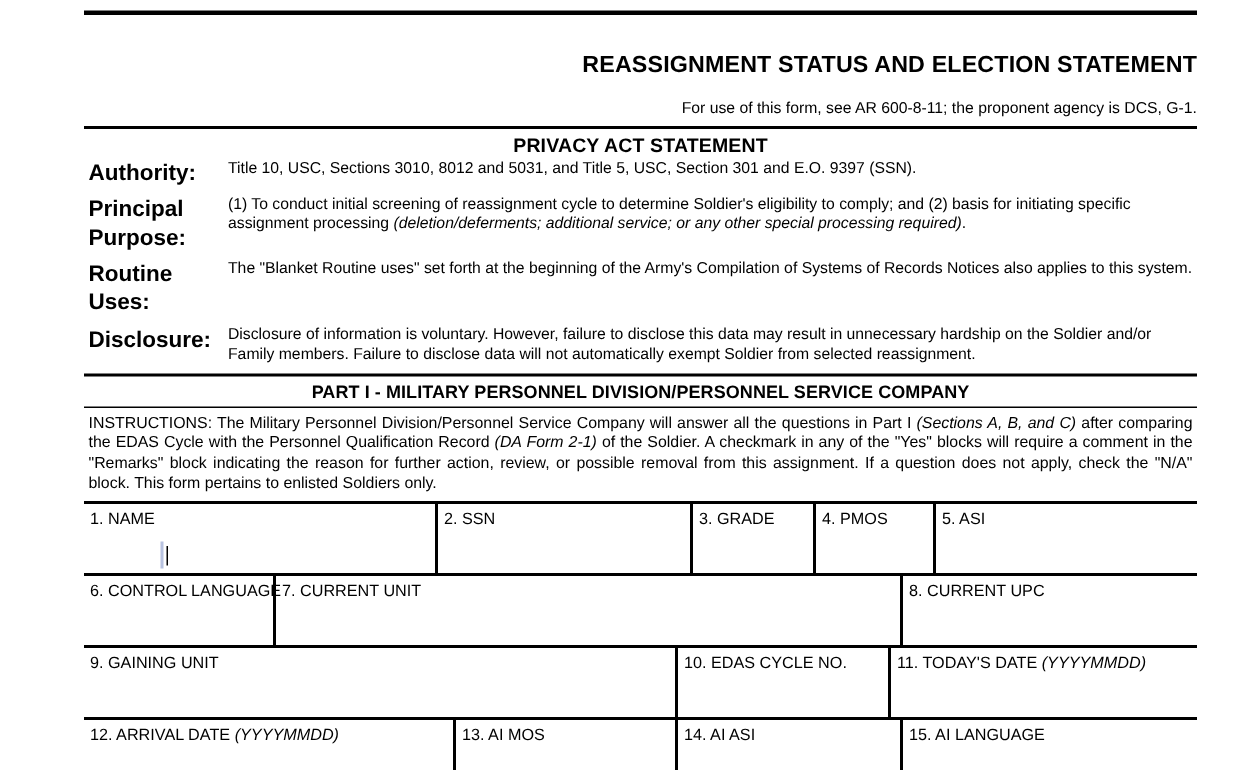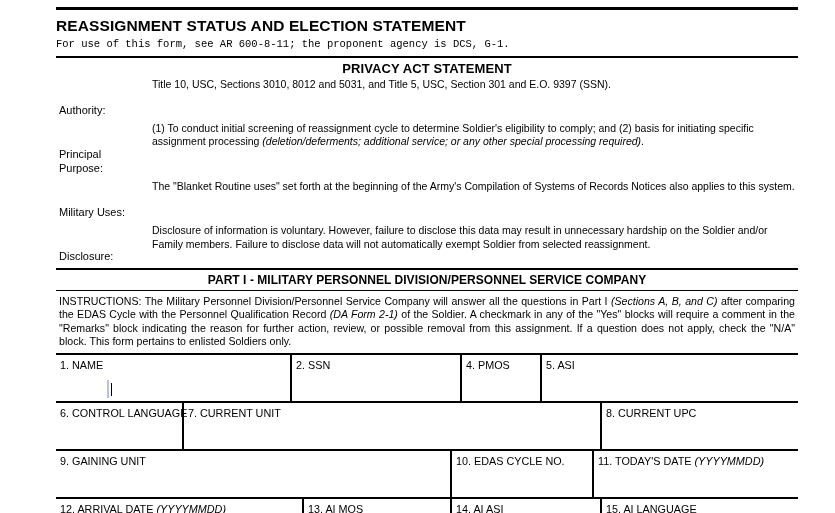--- a/index.html
+++ b/index.html
@@ -36,57 +36,55 @@
     background: #000;
     width: 100%;
   }
   .rule-thin {
     height: 1px;
     background: #000;
     width: 100%;
   }
 
   .title-block {
-    text-align: left;
-    padding: 7px 0 5px 0;
+    text-align: right;
+    padding: 25px 0 5px 0;
   }
   .form-title {
     font-size: 15.5px;
     font-weight: bold;
     letter-spacing: 0.1px;
     line-height: 1.1;
   }
   .form-subtitle {
     font-size: 10.5px;
-    margin-top: 5px;
+    margin-top: 15px;
     line-height: 1.1;
-    font-family: Liberation Mono, monospace;
   }
 
   .privacy-heading {
     text-align: center;
     font-size: 13px;
     font-weight: bold;
     padding: 3px 0 2px 0;
     letter-spacing: 0.1px;
   }
 
   .pa-row {
     display: flex;
     align-items: flex-start;
     padding: 0 0 0 0;
     margin-bottom: 5px;
   }
   .pa-label {
-    font-size: 11px;
-    font-weight: normal;
+    font-size: 15px;
+    font-weight: bold;
     flex: 0 0 92px;
     padding-left: 3px;
     line-height: 1.28;
-    margin-top: 25px;
   }
   .pa-text {
     font-size: 10.5px;
     line-height: 1.3;
     flex: 1 1 auto;
     padding-left: 4px;
     padding-right: 2px;
   }
   .pa-text i { font-style: italic; }
 
@@ -187,21 +185,21 @@
 
   <div class="pa-row">
     <div class="pa-label">
       <div>Principal</div>
       <div>Purpose:</div>
     </div>
     <div class="pa-text"><span>(1) To conduct initial screening of reassignment cycle to determine Soldier's eligibility to comply; and (2) basis for initiating specific assignment processing </span><i>(deletion/deferments; additional service; or any other special processing required)</i><span>.</span></div>
   </div>
 
   <div class="pa-row">
-    <div class="pa-label">Military Uses:</div>
+    <div class="pa-label">Routine Uses:</div>
     <div class="pa-text">The "Blanket Routine uses" set forth at the beginning of the Army's Compilation of Systems of Records Notices also applies to this system.</div>
   </div>
 
   <div class="pa-row">
     <div class="pa-label">Disclosure:</div>
     <div class="pa-text">Disclosure of information is voluntary. However, failure to disclose this data may result in unnecessary hardship on the Soldier and/or Family members. Failure to disclose data will not automatically exempt Soldier from selected reassignment.</div>
   </div>
 
   <div class="rule-med"></div>
 
@@ -213,20 +211,24 @@
 
   <div class="field-row">
     <div class="field-cell" style="width:236px">
       <div class="field-label">1. NAME</div>
       <div class="field-input focused"></div>
     </div>
     <div class="field-cell" style="width:170px">
       <div class="field-label">2. SSN</div>
       <div class="field-input"></div>
     </div>
+    <div class="field-cell" style="width:82px">
+      <div class="field-label">3. GRADE</div>
+      <div class="field-input"></div>
+    </div>
     <div class="field-cell" style="width:80px">
       <div class="field-label">4. PMOS</div>
       <div class="field-input"></div>
     </div>
     <div class="field-cell" style="width:174px">
       <div class="field-label">5. ASI</div>
       <div class="field-input"></div>
     </div>
   </div>
 

